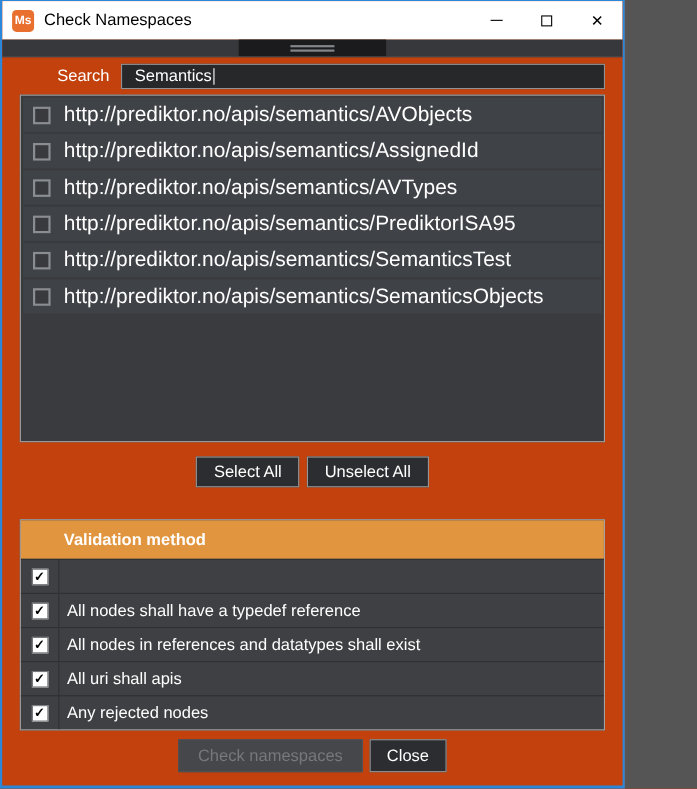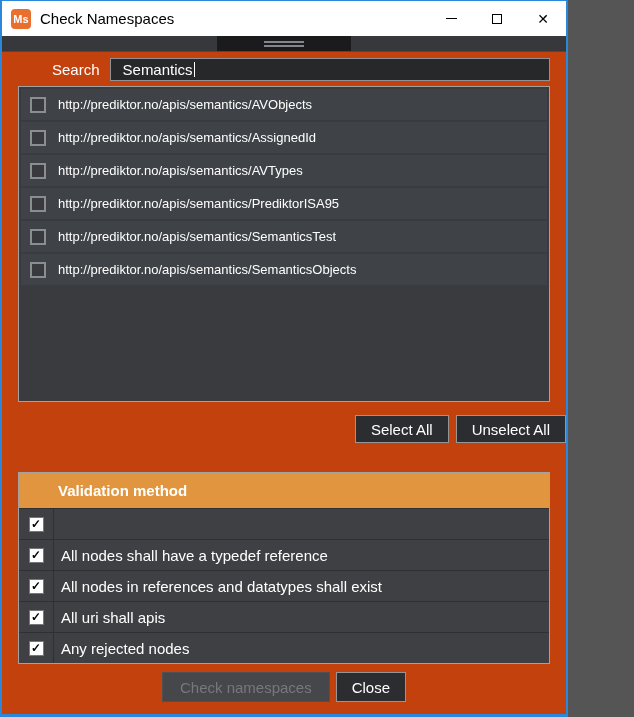--- a/index.html
+++ b/index.html
@@ -74,23 +74,23 @@
   }
   .ns-row {
     height: 31px; margin-bottom: 2px; background: #3f4246;
     display: flex; align-items: center; padding-left: 9px;
   }
   .ns-cb {
     width: 16px; height: 16px; flex: 0 0 auto;
     border: 2px solid #8a8d91; background: #393a3d;
     margin-right: 12px;
   }
-  .ns-label { color: #fff; font-size: 13px; white-space: nowrap; }
-  
-  .sel-row { display: flex; justify-content: flex-end; gap: 7px; margin-top: 13px; flex: 0 0 auto; }
+  .ns-label { color: #fff; font-size: 19px; white-space: nowrap; }
+  
+  .sel-row { display: flex; justify-content: center; gap: 7px; margin-top: 13px; flex: 0 0 auto; }
   .btn {
     background: #2c2d30; border: 1px solid #969696; color: #fff;
     font-family: "Liberation Sans", sans-serif;
     font-size: 15px; height: 28px; padding: 0 15px;
   }
   
   .validation {
     margin: 29px 16px 0; border: 1px solid #a2a2a2;
     background: #3e4043; flex: 0 0 auto;
   }

